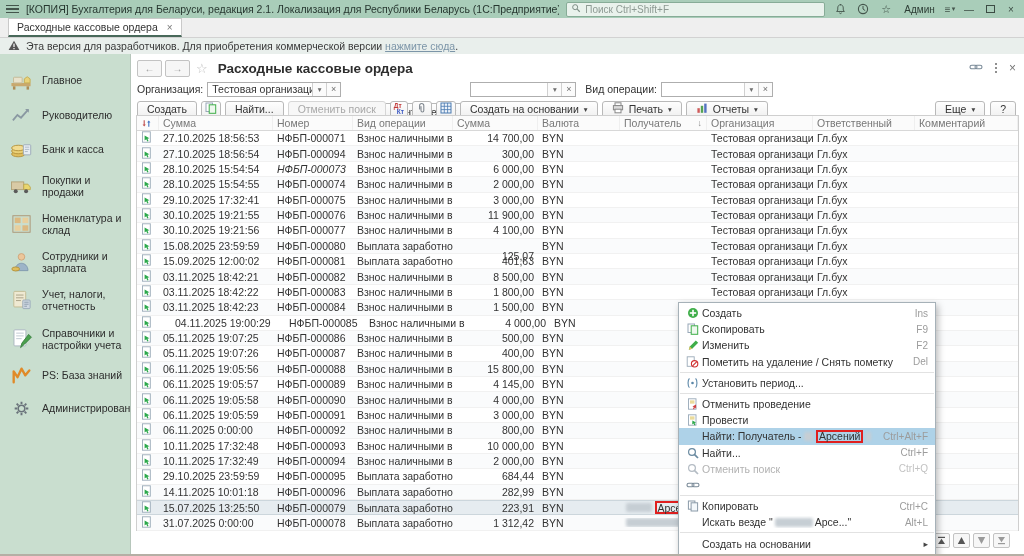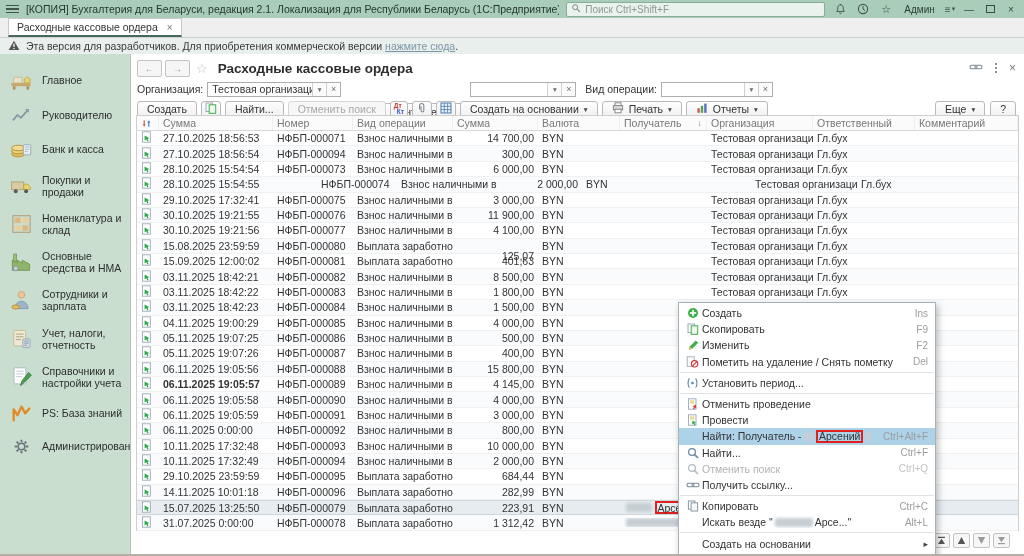--- a/index.html
+++ b/index.html
@@ -214,30 +214,20 @@
                 <rect x="4.6" y="5" width="6.4" height="6" fill="#dcb981"></rect>
                 <rect x="13" y="5" width="6.4" height="6" fill="#e8cf9d"></rect>
                 <rect x="4.6" y="13.4" width="6.4" height="6" fill="#e8cf9d"></rect>
                 <rect x="13" y="13.4" width="6.4" height="6" fill="#dcb981"></rect>
               </svg>
             </span>
             <span>Номенклатура и склад</span>
           </div>
           <div class="sb-item">
             <span class="sbic">
-              <svg width="24" height="22" viewBox="0 0 24 24">
-                <rect x="4" y="3.4" width="3" height="8" fill="#9fc17a" stroke="#7d9c5c"></rect>
-                <path d="M2.6 21V10l5.4 3.2V10l5.4 3.2V10l8 4.4V21z" fill="#8fb56a" stroke="#6f9450"></path>
-                <circle cx="6.2" cy="19" r="2.6" fill="#c2ccd4" stroke="#8a98a2"></circle>
-              </svg>
-            </span>
-            <span>Основные средства и НМА</span>
-          </div>
-          <div class="sb-item">
-            <span class="sbic">
               <svg width="22" height="22" viewBox="0 0 24 24">
                 <circle cx="12.5" cy="6.4" r="3.6" fill="#ecc69a" stroke="#cfa478"></circle>
                 <path d="M5.4 21.4c0-5 3.6-8 7.1-8s7.1 3 7.1 8z" fill="#9db4c8" stroke="#7e98ae"></path>
                 <ellipse cx="6.2" cy="19.6" rx="4.2" ry="2.2" fill="#e0be5e" stroke="#b3923a"></ellipse>
               </svg>
             </span>
             <span>Сотрудники и зарплата</span>
           </div>
           <div class="sb-item">
             <span class="sbic">
@@ -467,38 +457,38 @@
               <div class="td" style="flex: 1 1 0%;"></div>
             </div>
             <div class="tr">
               <div class="td" style="width: 22px;">
                 <span><svg width="13" height="12" viewBox="0 0 13 12">
                     <rect x="1.5" y="0.8" width="7.8" height="10.4" fill="#fff" stroke="#9aaab8" stroke-width="0.9"></rect>
                     <path d="M3.6 4.4l4.8 2.8-1.9.5 1 2.3-1.2.5-1-2.3-1.7 1.4z" fill="#2ba84a"></path>
                   </svg></span>
               </div>
               <div class="td datec" style="width: 114px;">28.10.2025 15:54:54</div>
-              <div class="td" style="width: 80px;">НФБП-000073</div>
+              <div class="td" style="width: 80px; font-style: italic;">НФБП-000073</div>
               <div class="td" style="width: 100px;">Взнос наличными в банк</div>
               <div class="td amount" style="width: 85px; padding-left: 11px;">6 000,00</div>
               <div class="td" style="width: 82px;">BYN</div>
               <div class="td" style="width: 87px;"></div>
               <div class="td" style="width: 106px;">Тестовая организация</div>
               <div class="td" style="width: 102px;">Гл.бух</div>
               <div class="td" style="flex: 1 1 0%;"></div>
             </div>
             <div class="tr">
               <div class="td" style="width: 22px;">
                 <span><svg width="13" height="12" viewBox="0 0 13 12">
                     <rect x="1.5" y="0.8" width="7.8" height="10.4" fill="#fff" stroke="#9aaab8" stroke-width="0.9"></rect>
                     <path d="M3.6 4.4l4.8 2.8-1.9.5 1 2.3-1.2.5-1-2.3-1.7 1.4z" fill="#2ba84a"></path>
                   </svg></span>
               </div>
               <div class="td datec" style="width: 114px;">28.10.2025 15:54:55</div>
-              <div class="td" style="width: 80px; margin-left: 44px;">НФБП-000074</div>
+              <div class="td" style="width: 80px;">НФБП-000074</div>
               <div class="td" style="width: 100px;">Взнос наличными в банк</div>
               <div class="td amount" style="width: 85px;">2 000,00</div>
               <div class="td" style="width: 82px;">BYN</div>
               <div class="td" style="width: 87px;"></div>
               <div class="td" style="width: 106px;">Тестовая организация</div>
               <div class="td" style="width: 102px;">Гл.бух</div>
               <div class="td" style="flex: 1 1 0%;"></div>
             </div>
             <div class="tr">
               <div class="td" style="width: 22px;">
@@ -636,21 +626,21 @@
               <div class="td" style="width: 102px;">Гл.бух</div>
               <div class="td" style="flex: 1 1 0%;"></div>
             </div>
             <div class="tr">
               <div class="td" style="width: 22px;">
                 <span><svg width="13" height="12" viewBox="0 0 13 12">
                     <rect x="1.5" y="0.8" width="7.8" height="10.4" fill="#fff" stroke="#9aaab8" stroke-width="0.9"></rect>
                     <path d="M3.6 4.4l4.8 2.8-1.9.5 1 2.3-1.2.5-1-2.3-1.7 1.4z" fill="#2ba84a"></path>
                   </svg></span>
               </div>
-              <div class="td datec" style="width: 114px;">04.11.2025 19:00:29</div>
+              <div class="td datec" style="width: 114px; margin-left: 12px;">04.11.2025 19:00:29</div>
               <div class="td" style="width: 80px;">НФБП-000085</div>
               <div class="td" style="width: 100px;">Взнос наличными в банк</div>
               <div class="td amount" style="width: 85px;">4 000,00</div>
               <div class="td" style="width: 82px;">BYN</div>
               <div class="td" style="width: 87px;"></div>
               <div class="td" style="width: 106px;">Тестовая организация</div>
               <div class="td" style="width: 102px;">Гл.бух</div>
               <div class="td" style="flex: 1 1 0%;"></div>
             </div>
             <div class="tr">
@@ -704,21 +694,21 @@
               <div class="td" style="width: 102px;">Гл.бух</div>
               <div class="td" style="flex: 1 1 0%;"></div>
             </div>
             <div class="tr">
               <div class="td" style="width: 22px;">
                 <span><svg width="13" height="12" viewBox="0 0 13 12">
                     <rect x="1.5" y="0.8" width="7.8" height="10.4" fill="#fff" stroke="#9aaab8" stroke-width="0.9"></rect>
                     <path d="M3.6 4.4l4.8 2.8-1.9.5 1 2.3-1.2.5-1-2.3-1.7 1.4z" fill="#2ba84a"></path>
                   </svg></span>
               </div>
-              <div class="td datec" style="width: 114px; font-weight: bold;">06.11.2025 19:05:57</div>
+              <div class="td datec" style="width: 114px;">06.11.2025 19:05:57</div>
               <div class="td" style="width: 80px;">НФБП-000089</div>
               <div class="td" style="width: 100px;">Взнос наличными в банк</div>
               <div class="td amount" style="width: 85px;">4 145,00</div>
               <div class="td" style="width: 82px;">BYN</div>
               <div class="td" style="width: 87px;"></div>
               <div class="td" style="width: 106px;">Тестовая организация</div>
               <div class="td" style="width: 102px;">Гл.бух</div>
               <div class="td" style="flex: 1 1 0%;"></div>
             </div>
             <div class="tr">
@@ -1020,21 +1010,20 @@
         <span class="lb">Отменить поиск</span>
         <span class="sc">Ctrl+Q</span>
       </div>
       <div class="ci">
         <span class="ic">
           <svg width="14" height="12" viewBox="0 0 14 12">
             <rect x="1" y="4.2" width="7" height="3.6" rx="1.8" fill="none" stroke="#7a8a98" stroke-width="1.1"></rect>
             <rect x="6" y="4.2" width="7" height="3.6" rx="1.8" fill="none" stroke="#7a8a98" stroke-width="1.1"></rect>
           </svg>
         </span>
-        <span class="lb">Получить ссылку...</span>
       </div>
       <div class="csep"></div>
       <div class="ci">
         <span class="ic">
           <svg width="12" height="12" viewBox="0 0 12 12">
             <rect x="1.4" y="1" width="6.5" height="8.2" fill="#fff" stroke="#8a9aa8"></rect>
             <rect x="4.1" y="2.8" width="6.5" height="8.2" fill="#f4f8fb" stroke="#8a9aa8"></rect>
           </svg>
         </span>
         <span class="lb">Копировать</span>

